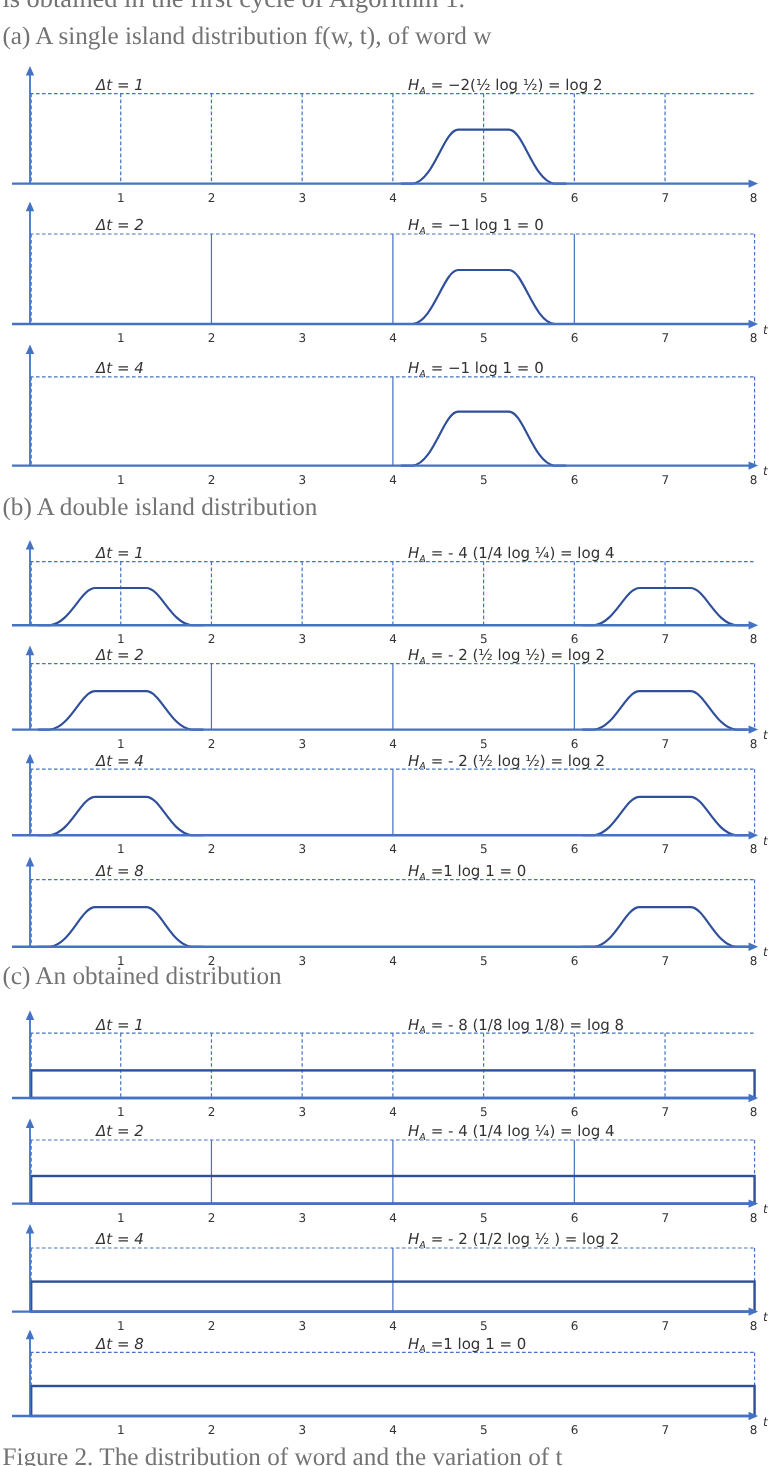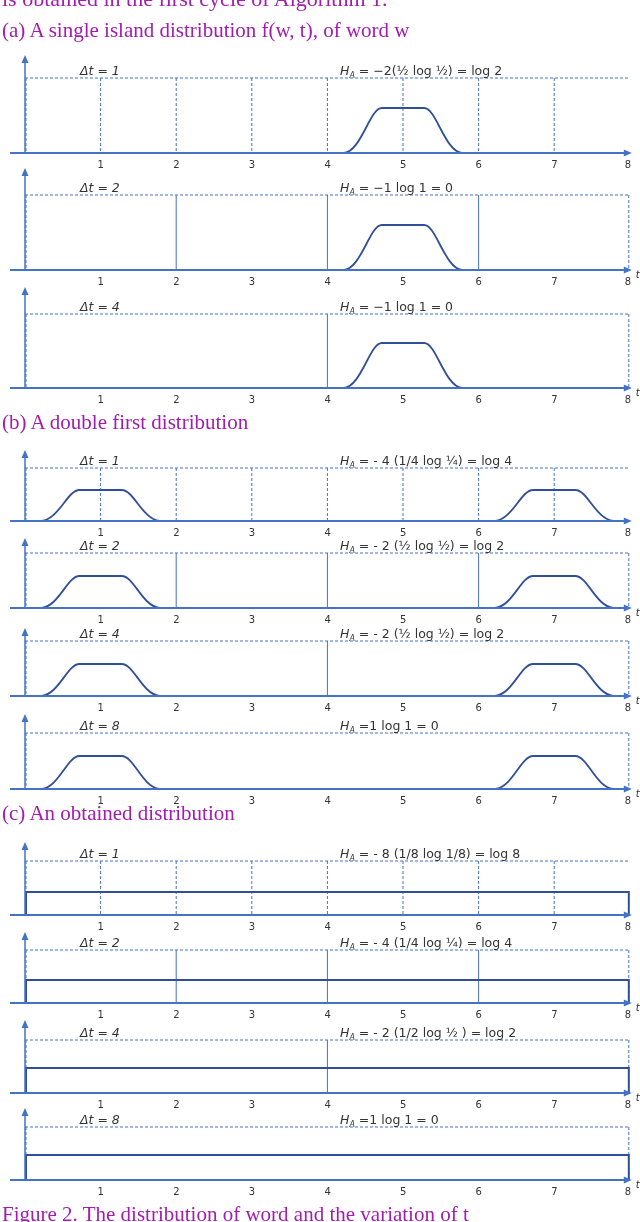--- a/index.html
+++ b/index.html
@@ -1,32 +1,32 @@
 <!DOCTYPE html>
 <html><head>
 <meta charset="utf-8">
 <style>
   html, body { margin: 0; padding: 0; background: #ffffff; }
   body { width: 640px; height: 1222px; position: relative; overflow: hidden; font-family: "Liberation Serif", "DejaVu Serif", serif; }
-  .textline { position: absolute; left: 2px; white-space: nowrap; color: #a21caf; font-family: "Liberation Serif", "DejaVu Serif", serif; }
+  .textline { position: absolute; left: 2px; white-space: nowrap; color: #737373; font-family: "Liberation Serif", "DejaVu Serif", serif; }
   .topline { top: -14px; font-size: 22px; }
   .heading { font-size: 21px; }
   .caption { font-size: 21px; top: 1202px; }
   svg#fig { position: absolute; left: 0; top: 0; }
   .tick { font-family: "DejaVu Sans", "Liberation Sans", sans-serif; font-size: 10px; fill: #333; }
   .ann { font-family: "DejaVu Sans", "Liberation Sans", sans-serif; font-size: 12.5px; fill: #333; }
   .ann-i { font-style: italic; }
 </style>
 </head>
 <body>
 
 <div class="textline topline">is obtained in the first cycle of Algorithm 1.</div>
 
 <div class="textline heading" style="top:18px">(a)   A single island distribution f(w, t), of word w</div>
-<div class="textline heading" style="top:410px">(b) A double first distribution</div>
+<div class="textline heading" style="top:410px">(b) A double island distribution</div>
 <div class="textline heading" style="top:801px">(c) An obtained distribution</div>
 
 <svg id="fig" width="640" height="1222" viewBox="0 0 640 1222" xmlns="http://www.w3.org/2000/svg">
     <line x1="25" y1="78" x2="629.8" y2="78" stroke="#4472c4" stroke-width="1" stroke-dasharray="3,2"></line>
     <line x1="26" y1="78" x2="26" y2="153" stroke="#4472c4" stroke-width="1" stroke-dasharray="3,2"></line>
     <line x1="100.6" y1="78" x2="100.6" y2="153" stroke="#4472c4" stroke-width="1" stroke-dasharray="3,2"></line>
     <line x1="176.2" y1="78" x2="176.2" y2="153" stroke="#4472c4" stroke-width="1" stroke-dasharray="3,2"></line>
     <line x1="251.79999999999998" y1="78" x2="251.79999999999998" y2="153" stroke="#4472c4" stroke-width="1" stroke-dasharray="3,2"></line>
     <line x1="327.4" y1="78" x2="327.4" y2="153" stroke="#4472c4" stroke-width="1" stroke-dasharray="3,2"></line>
     <line x1="403" y1="78" x2="403" y2="153" stroke="#4472c4" stroke-width="1" stroke-dasharray="3,2"></line>

